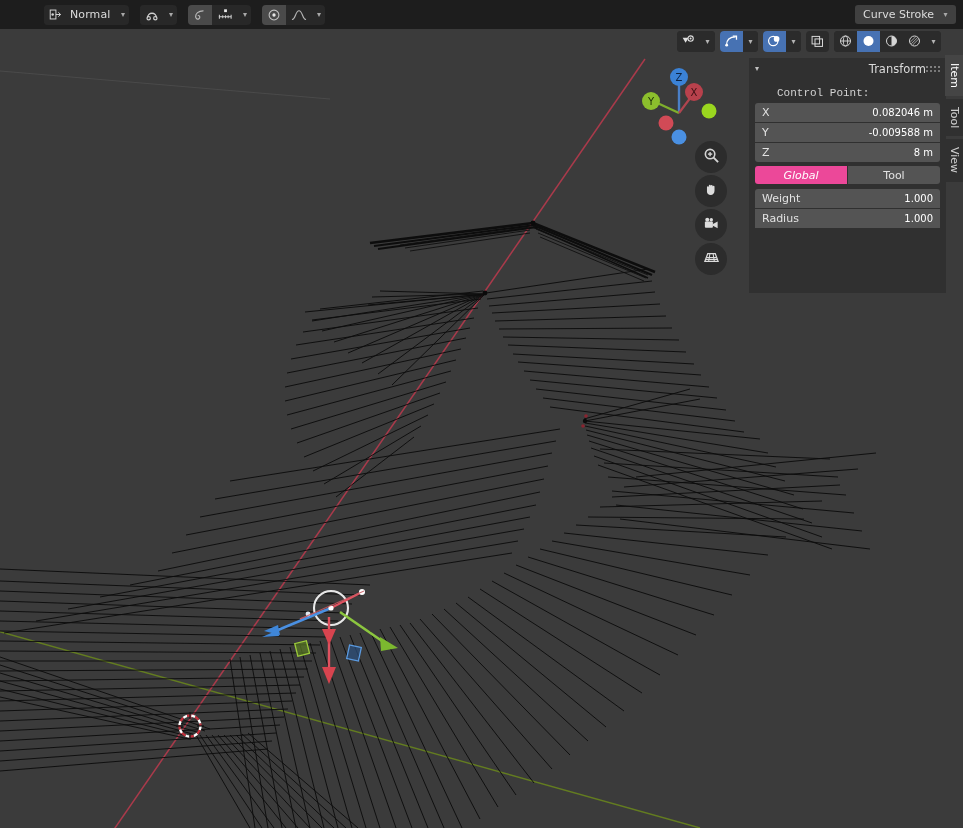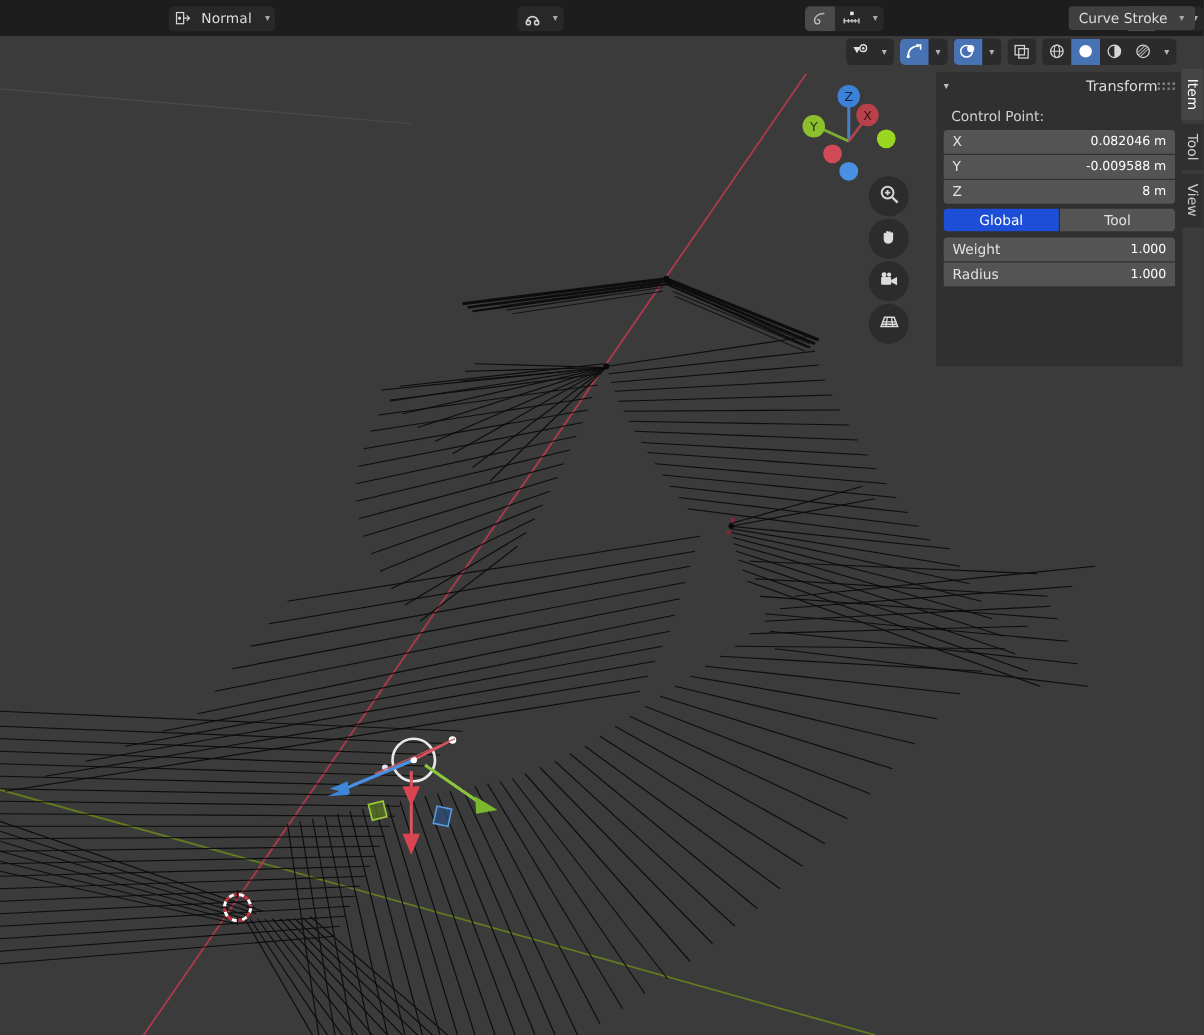--- a/index.html
+++ b/index.html
@@ -8,21 +8,21 @@
     background: #3a3a3a;
     font-family: "DejaVu Sans", "Liberation Sans", sans-serif;
     overflow: hidden;
   }
   #app { position: relative; width: 963px; height: 828px; }
 
   
   .topbar {
     position: absolute; left: 0; top: 0; width: 963px; height: 29px;
     background: #1d1d1d;
-    display: flex; align-items: center; justify-content: space-between;
+    display: flex; align-items: center;
   }
   .tb-group {
     display: flex; align-items: center;
     background: #282828; border-radius: 4px;
     height: 20px; margin-left: 6px;
     overflow: hidden;
   }
   .tb-btn {
     display: flex; align-items: center; justify-content: center;
     height: 20px; padding: 0 5px;
@@ -94,40 +94,40 @@
     display: flex; align-items: center; height: 22px;
     padding: 0 6px 0 6px; background: #303030;
   }
   .tri { width: 10px; color: #c0c0c0; font-size: 8px; line-height: 1; }
   .panel-title { color: #dadada; font-size: 11.5px; flex: 1; padding-left: 2px; text-align: right; }
   .grip { display: grid; grid-template-columns: repeat(4, 2px); gap: 2px; opacity: .62; }
   .grip i { width: 2px; height: 2px; background: #b0b0b0; display: block; }
   .grip .r2 { opacity: .9; }
 
   .panel-body { padding: 3px 6px 6px 6px; }
-  .sub-label { color: #d2d2d2; font-size: 11px; margin: 4px 0 4px 6px; }
+  .sub-label { color: #d2d2d2; font-size: 11px; margin: 4px 0 4px 22px; font-family: Liberation Mono, monospace; }
 
   .field {
     height: 19px; background: #545454; border-radius: 3px;
     display: flex; align-items: center; justify-content: space-between;
     padding: 0 7px; margin-bottom: 1px;
   }
   .field .fname { color: #e2e2e2; font-size: 11px; }
   .field .fval  { color: #ffffff; font-size: 10px; }
   .field.top  { border-radius: 3px 3px 0 0; }
   .field.mid  { border-radius: 0; }
   .field.bot  { border-radius: 0 0 3px 3px; }
 
   .seg-row { display: flex; gap: 1px; margin: 4px 0 5px 0; }
   .seg {
     flex: 1; height: 18px; border-radius: 3px;
     display: flex; align-items: center; justify-content: center;
     font-size: 11px; background: #545454; color: #e2e2e2;
   }
-  .seg.on { background: #1d4ed8; color: #ffffff; }
+  .seg.on { background: #ec4899; color: #ffffff; font-style: italic; }
   .seg.left  { border-radius: 3px 0 0 3px; }
   .seg.right { border-radius: 0 3px 3px 0; }
 
   
   .tabstrip {
     position: absolute; right: 0; top: 55px; width: 18px; z-index: 26;
   }
   .vtab {
     width: 18px; background: #303030;
     color: #cfcfcf; font-size: 11px;

